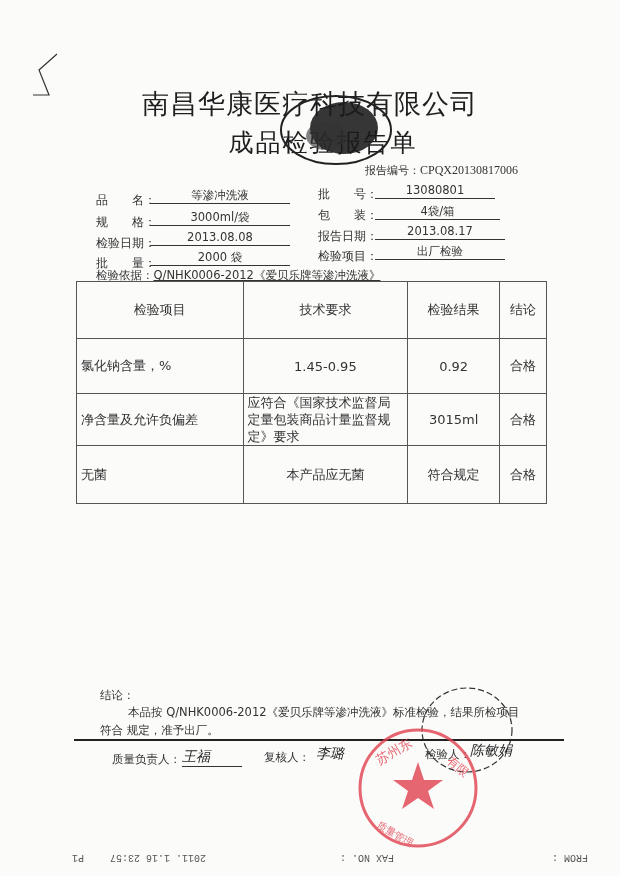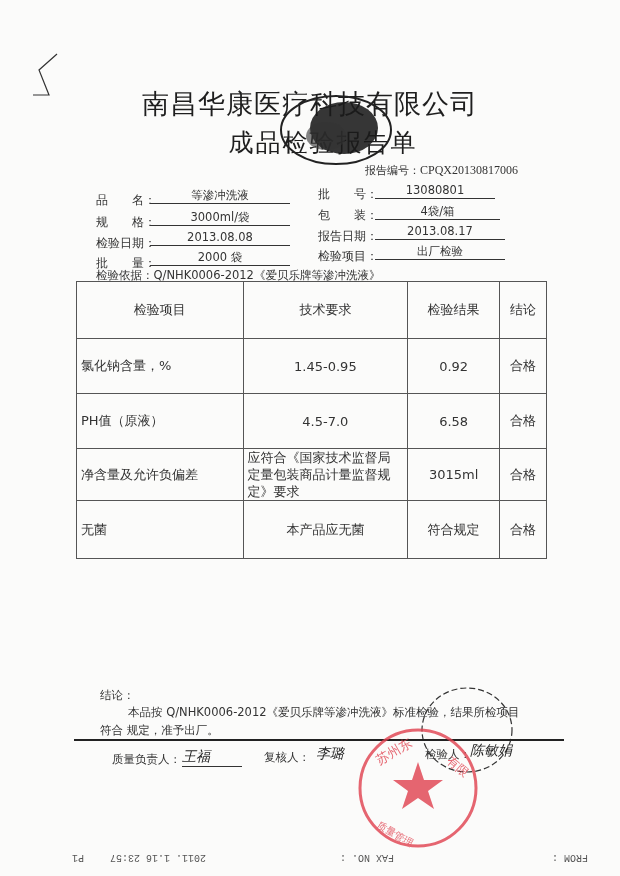--- a/index.html
+++ b/index.html
@@ -22,21 +22,21 @@
     padding-left:13px;
   }
   .report-no { left:365px; top:163px; font-size:11px; color:#333; }
   .report-no .v { font-family:"Liberation Serif", serif; font-size:12px; }
   .field-label { font-size:12px; color:#333; }
   .field-value {
     font-size:11.5px; color:#333; text-align:center;
     border-bottom:1px solid #333; height:15px; line-height:14px;
   }
   .basis { left:96px; top:268px; font-size:11.5px; color:#333; }
-  .basis .v { }
+  .basis .v { text-decoration:underline; }
   table.results {
     position:absolute; left:76px; top:281px; width:471px;
     border-collapse:collapse; font-size:13px; color:#333;
   }
   table.results td {
     border:1px solid #555; padding:0 4px; vertical-align:middle;
   }
   table.results td.c { text-align:center; }
   .conclusion-label { left:100px; top:688px; font-size:11.5px; color:#333; }
   .conclusion-text {
@@ -105,26 +105,20 @@
     <td class="c">技术要求</td>
     <td class="c">检验结果</td>
     <td class="c">结论</td>
   </tr>
   <tr style="height:55px">
     <td>氯化钠含量，%</td>
     <td class="c">1.45-0.95</td>
     <td class="c">0.92</td>
     <td class="c">合格</td>
   </tr>
-  <tr style="height:55px">
-    <td>PH值（原液）</td>
-    <td class="c">4.5-7.0</td>
-    <td class="c">6.58</td>
-    <td class="c">合格</td>
-  </tr>
   <tr style="height:48px">
     <td>净含量及允许负偏差</td>
     <td style="line-height:17px">应符合《国家技术监督局定量包装商品计量监督规定》要求</td>
     <td class="c">3015ml</td>
     <td class="c">合格</td>
   </tr>
   <tr style="height:58px">
     <td>无菌</td>
     <td class="c">本产品应无菌</td>
     <td class="c">符合规定</td>

